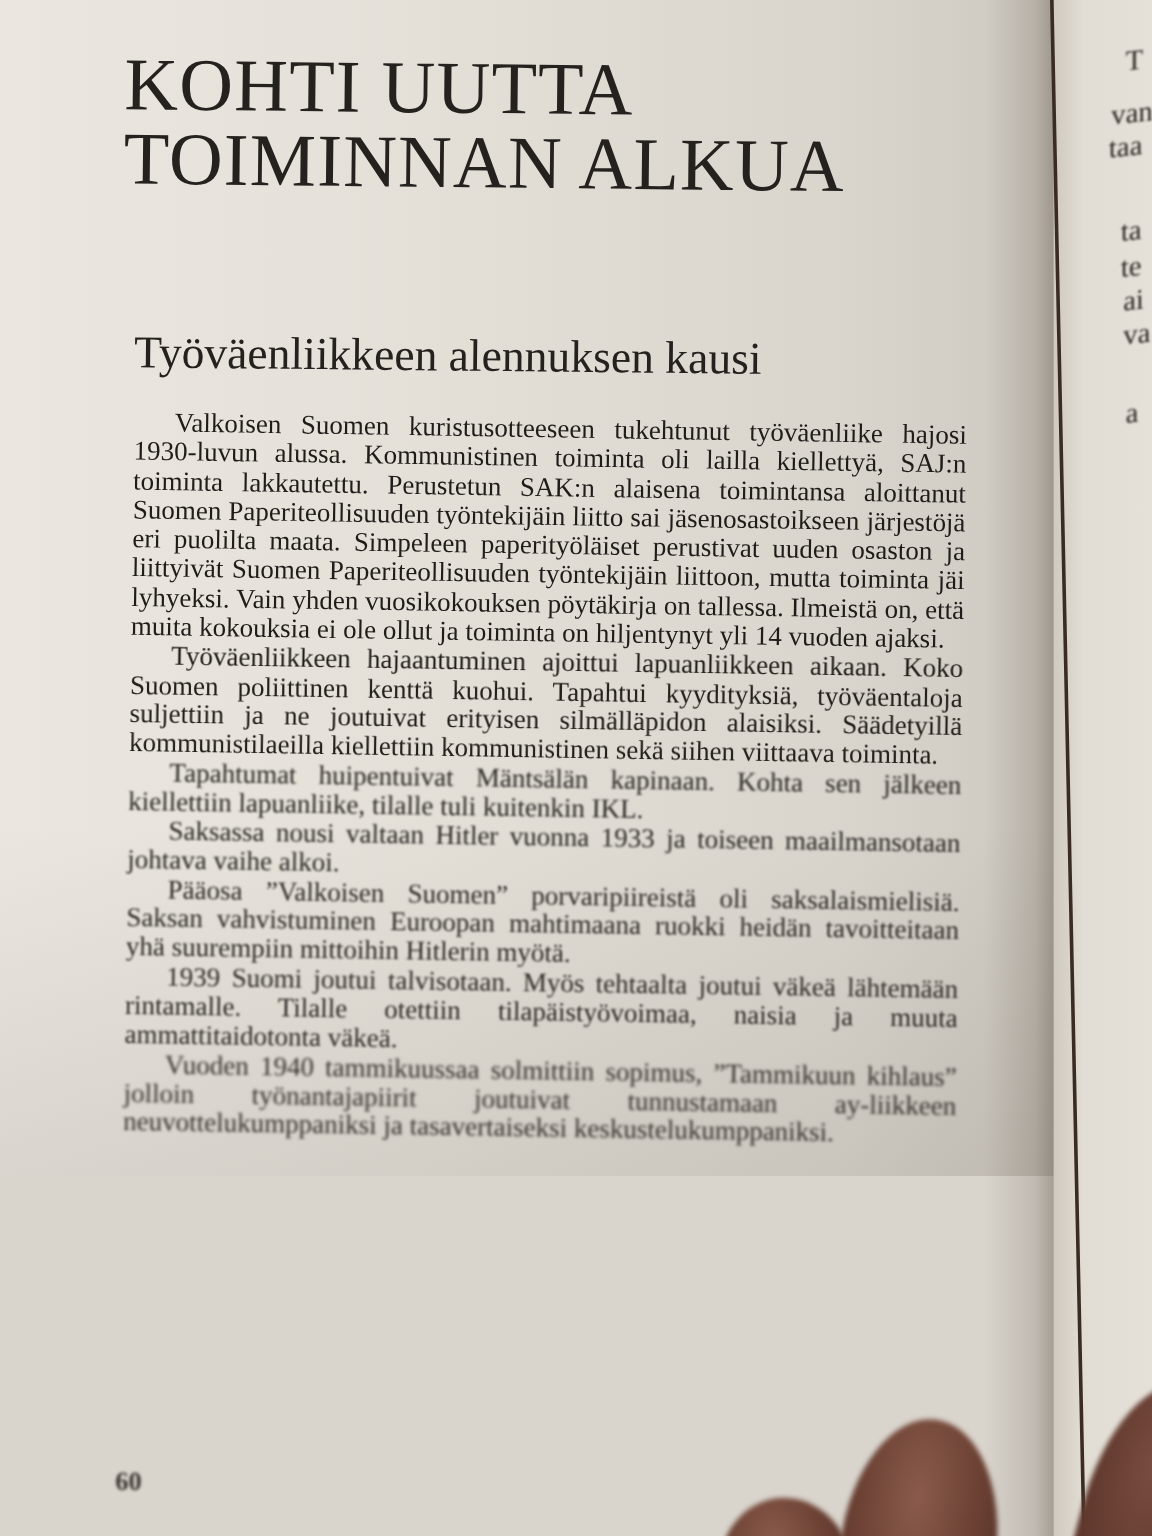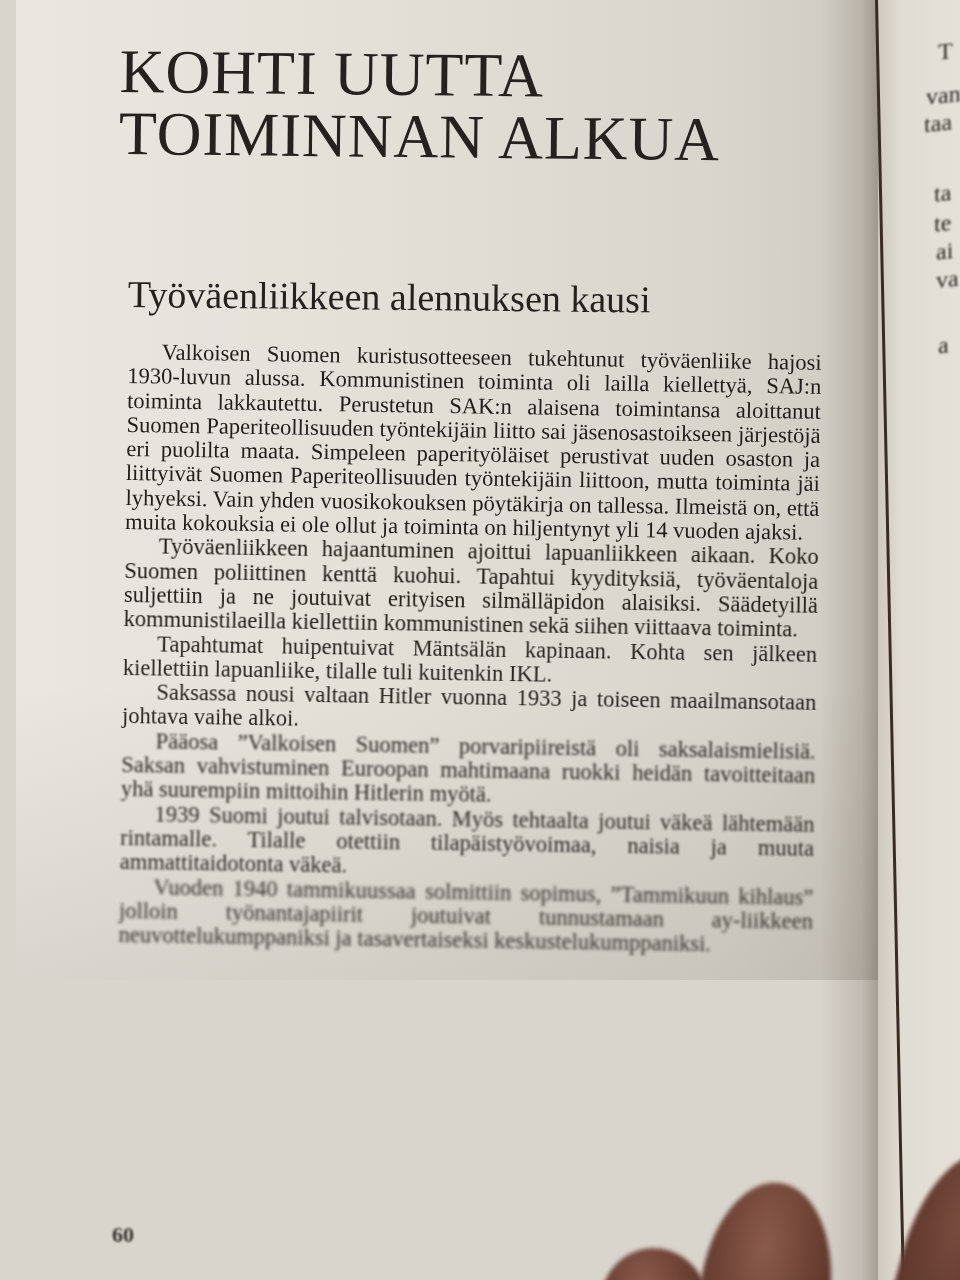--- a/index.html
+++ b/index.html
@@ -10,21 +10,21 @@
       width: 960px;
       height: 1280px;
       overflow: hidden;
       position: relative;
       background: #d9d4cc;
       font-family: "Liberation Serif", "DejaVu Serif", serif;
     }
     
     .page {
       position: absolute;
-      left: 16px;
+      left: 0;
       top: 0;
       width: 880px;
       height: 980px;
       background:
         linear-gradient(180deg, rgba(255,255,255,0) 0%, rgba(0,0,0,0) 70%, rgba(60,50,40,0.10) 100%),
         linear-gradient(90deg, #ebe7e0 0%, #e4e0d8 40%, #d9d5cd 80%, #cdc8bf 100%);
     }
     
     .gutter {
       position: absolute;

